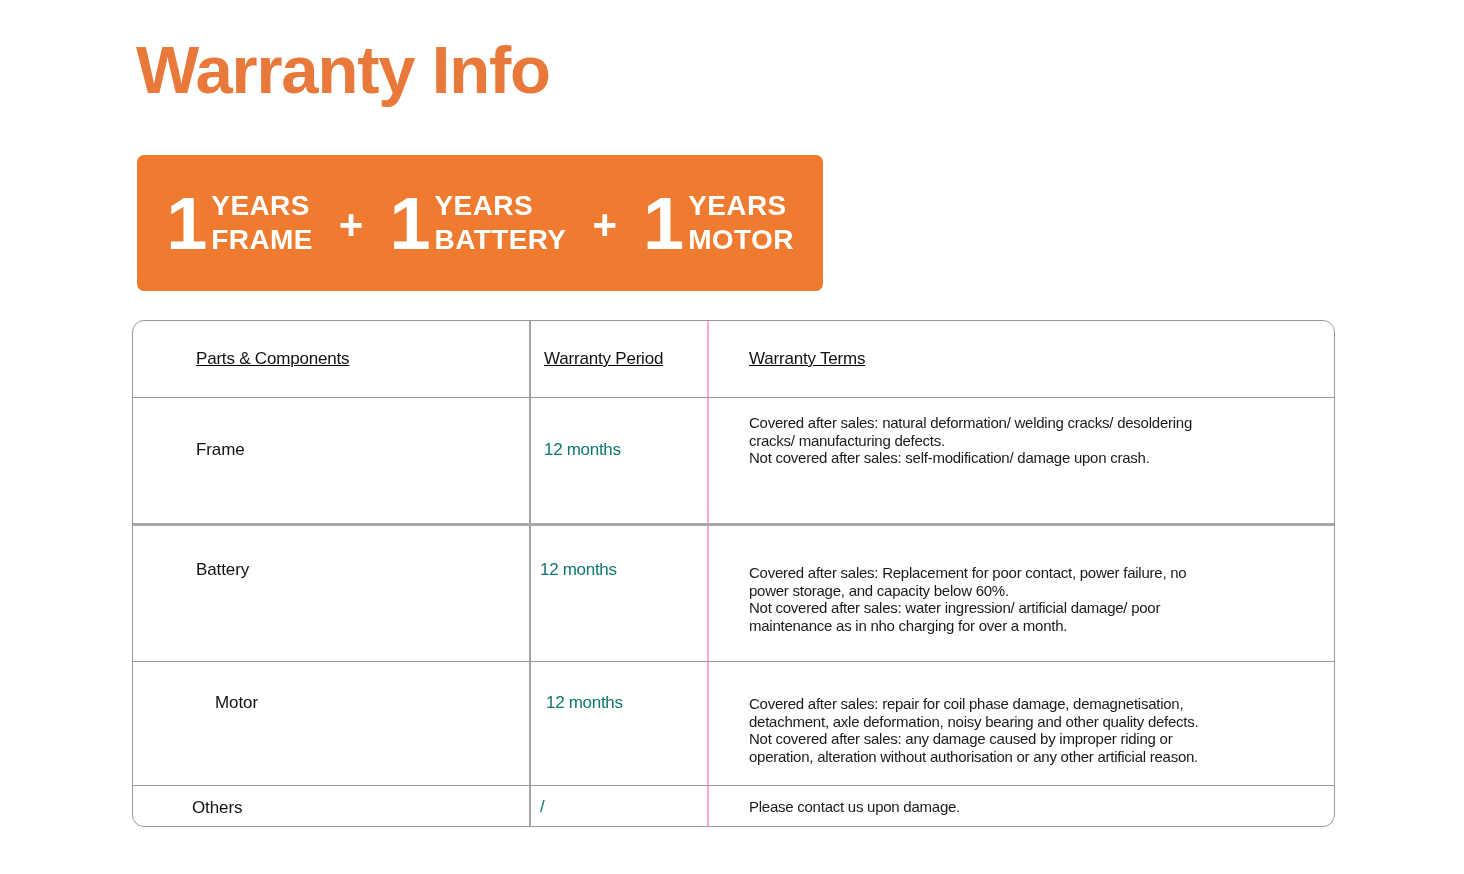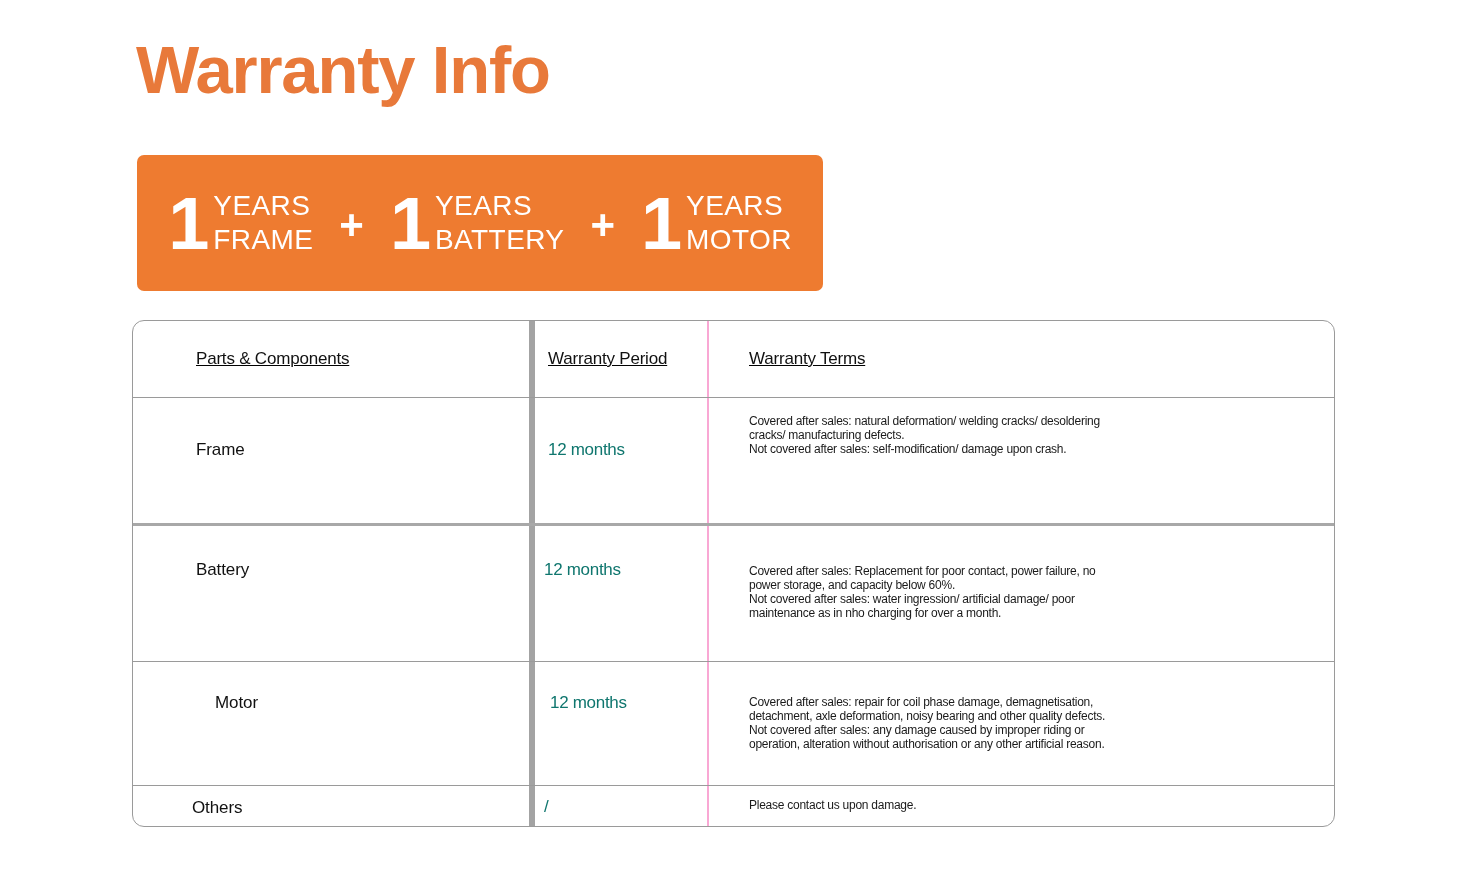--- a/index.html
+++ b/index.html
@@ -60,21 +60,21 @@
   }
   .banner-words {
     display: flex;
     flex-direction: column;
     justify-content: center;
   }
   .banner-words span {
     font-size: 28px;
     line-height: 1.22;
     letter-spacing: 0.4px;
-    font-weight: 400;
+    font-weight: 700;
     white-space: nowrap;
   }
   .banner-plus {
     font-size: 42px;
     font-weight: bold;
     color: #ffffff;
     padding: 0 26px;
     position: relative;
     top: 2px;
   }
@@ -96,21 +96,21 @@
     position: relative;
   }
   .row + .row { border-top: 1px solid #9a9a9a; }
   .row.thick-top { border-top: 3px solid #a8a8a8; }
 
   .cell {
     position: relative;
     padding: 0;
   }
   .col-parts  { width: 396px; flex: 0 0 396px; }
-  .col-period { width: 139px; flex: 0 0 139px; border-left: 6px solid #a3a3a3; }
+  .col-period { width: 139px; flex: 0 0 139px; border-left: 2px solid #a3a3a3; }
   .col-terms  { flex: 1 1 auto; border-left: 2px solid #f9a8d4; margin-left: 39px; }
 
   
   .row-header { height: 76px; }
   .row-header .cell {
     display: flex;
     align-items: center;
   }
   .hdr-text {
     font-size: 17px;
@@ -137,21 +137,21 @@
   }
   .period-label {
     font-size: 17px;
     color: #0f766e;
     letter-spacing: -0.3px;
     white-space: nowrap;
     position: absolute;
   }
   .terms-text {
     position: absolute;
-    font-size: 12px;
+    font-size: 15px;
     line-height: 1.18;
     color: #1a1a1a;
     letter-spacing: -0.25px;
     white-space: pre-line;
   }
 
   
   .row-frame .part-label   { left: 63px;  top: 42px; }
   .row-frame .period-label { left: 13px;  top: 42px; }
   .row-frame .terms-text   { left: 40px;  top: 16px; }

